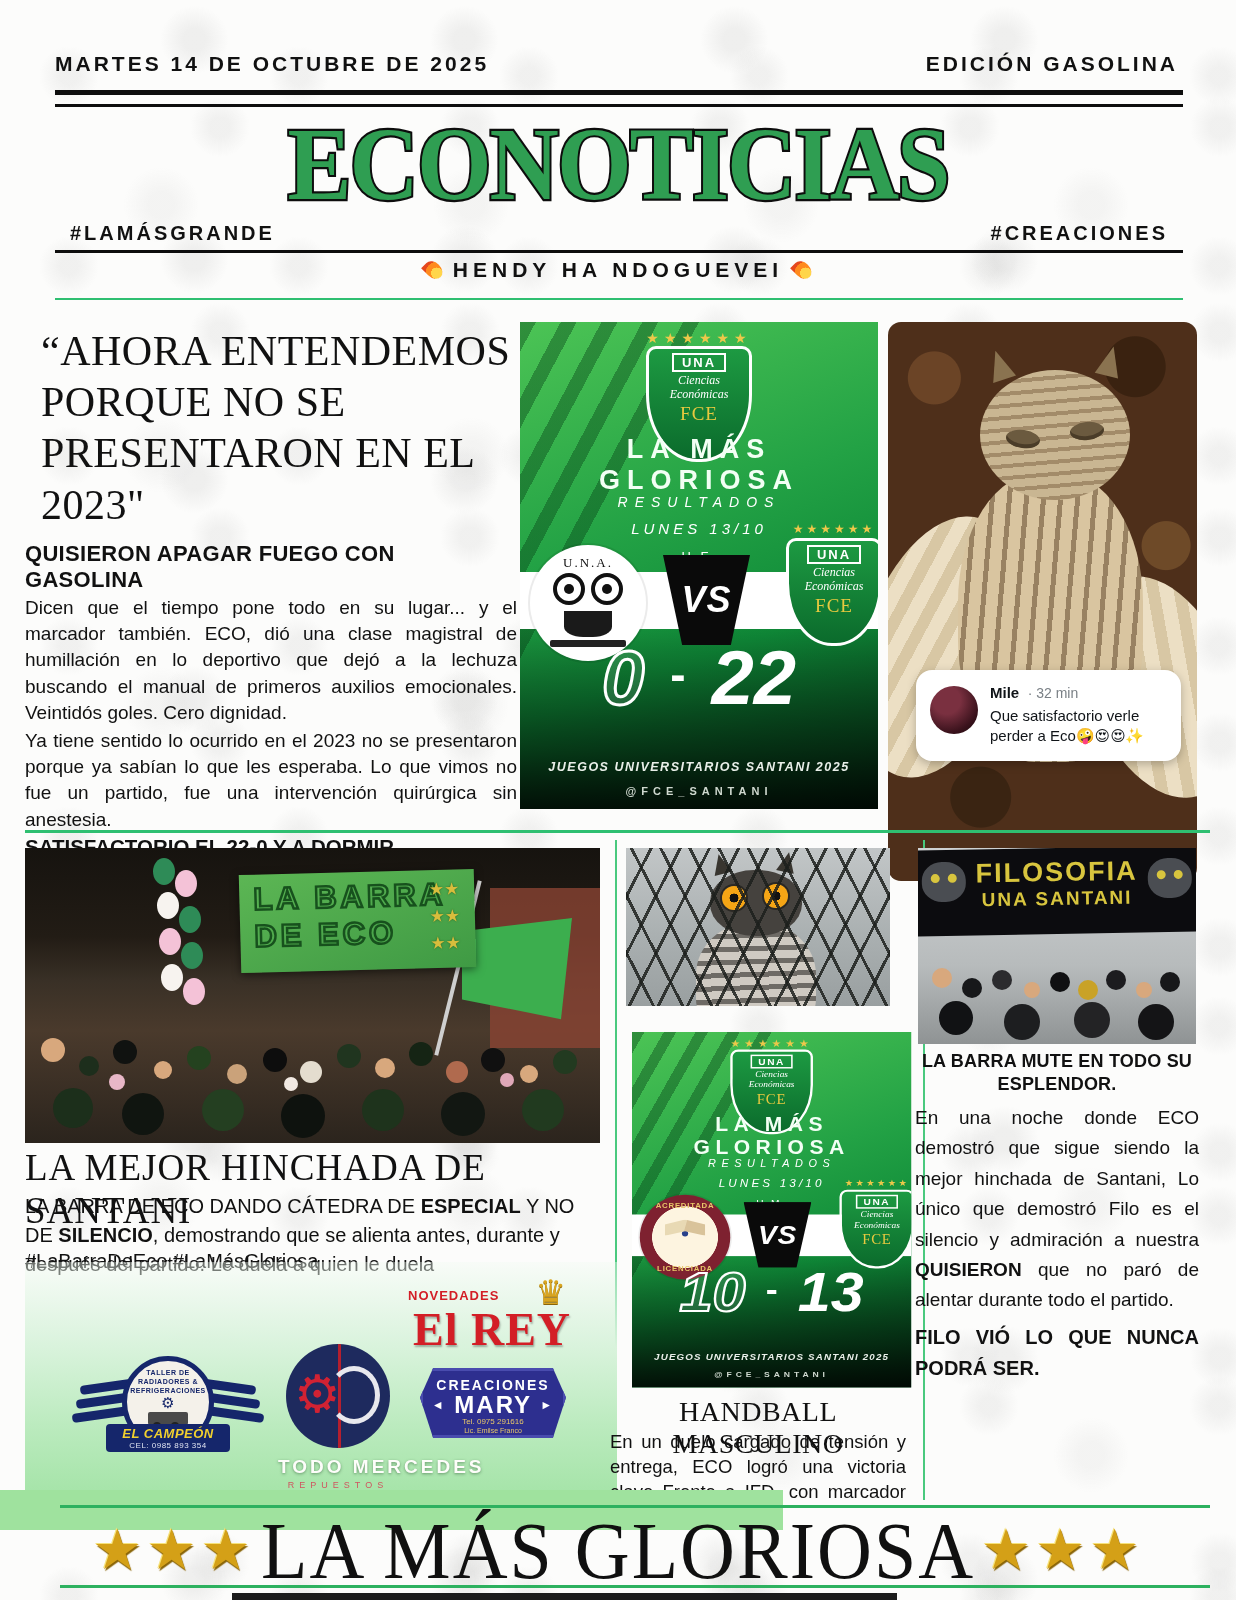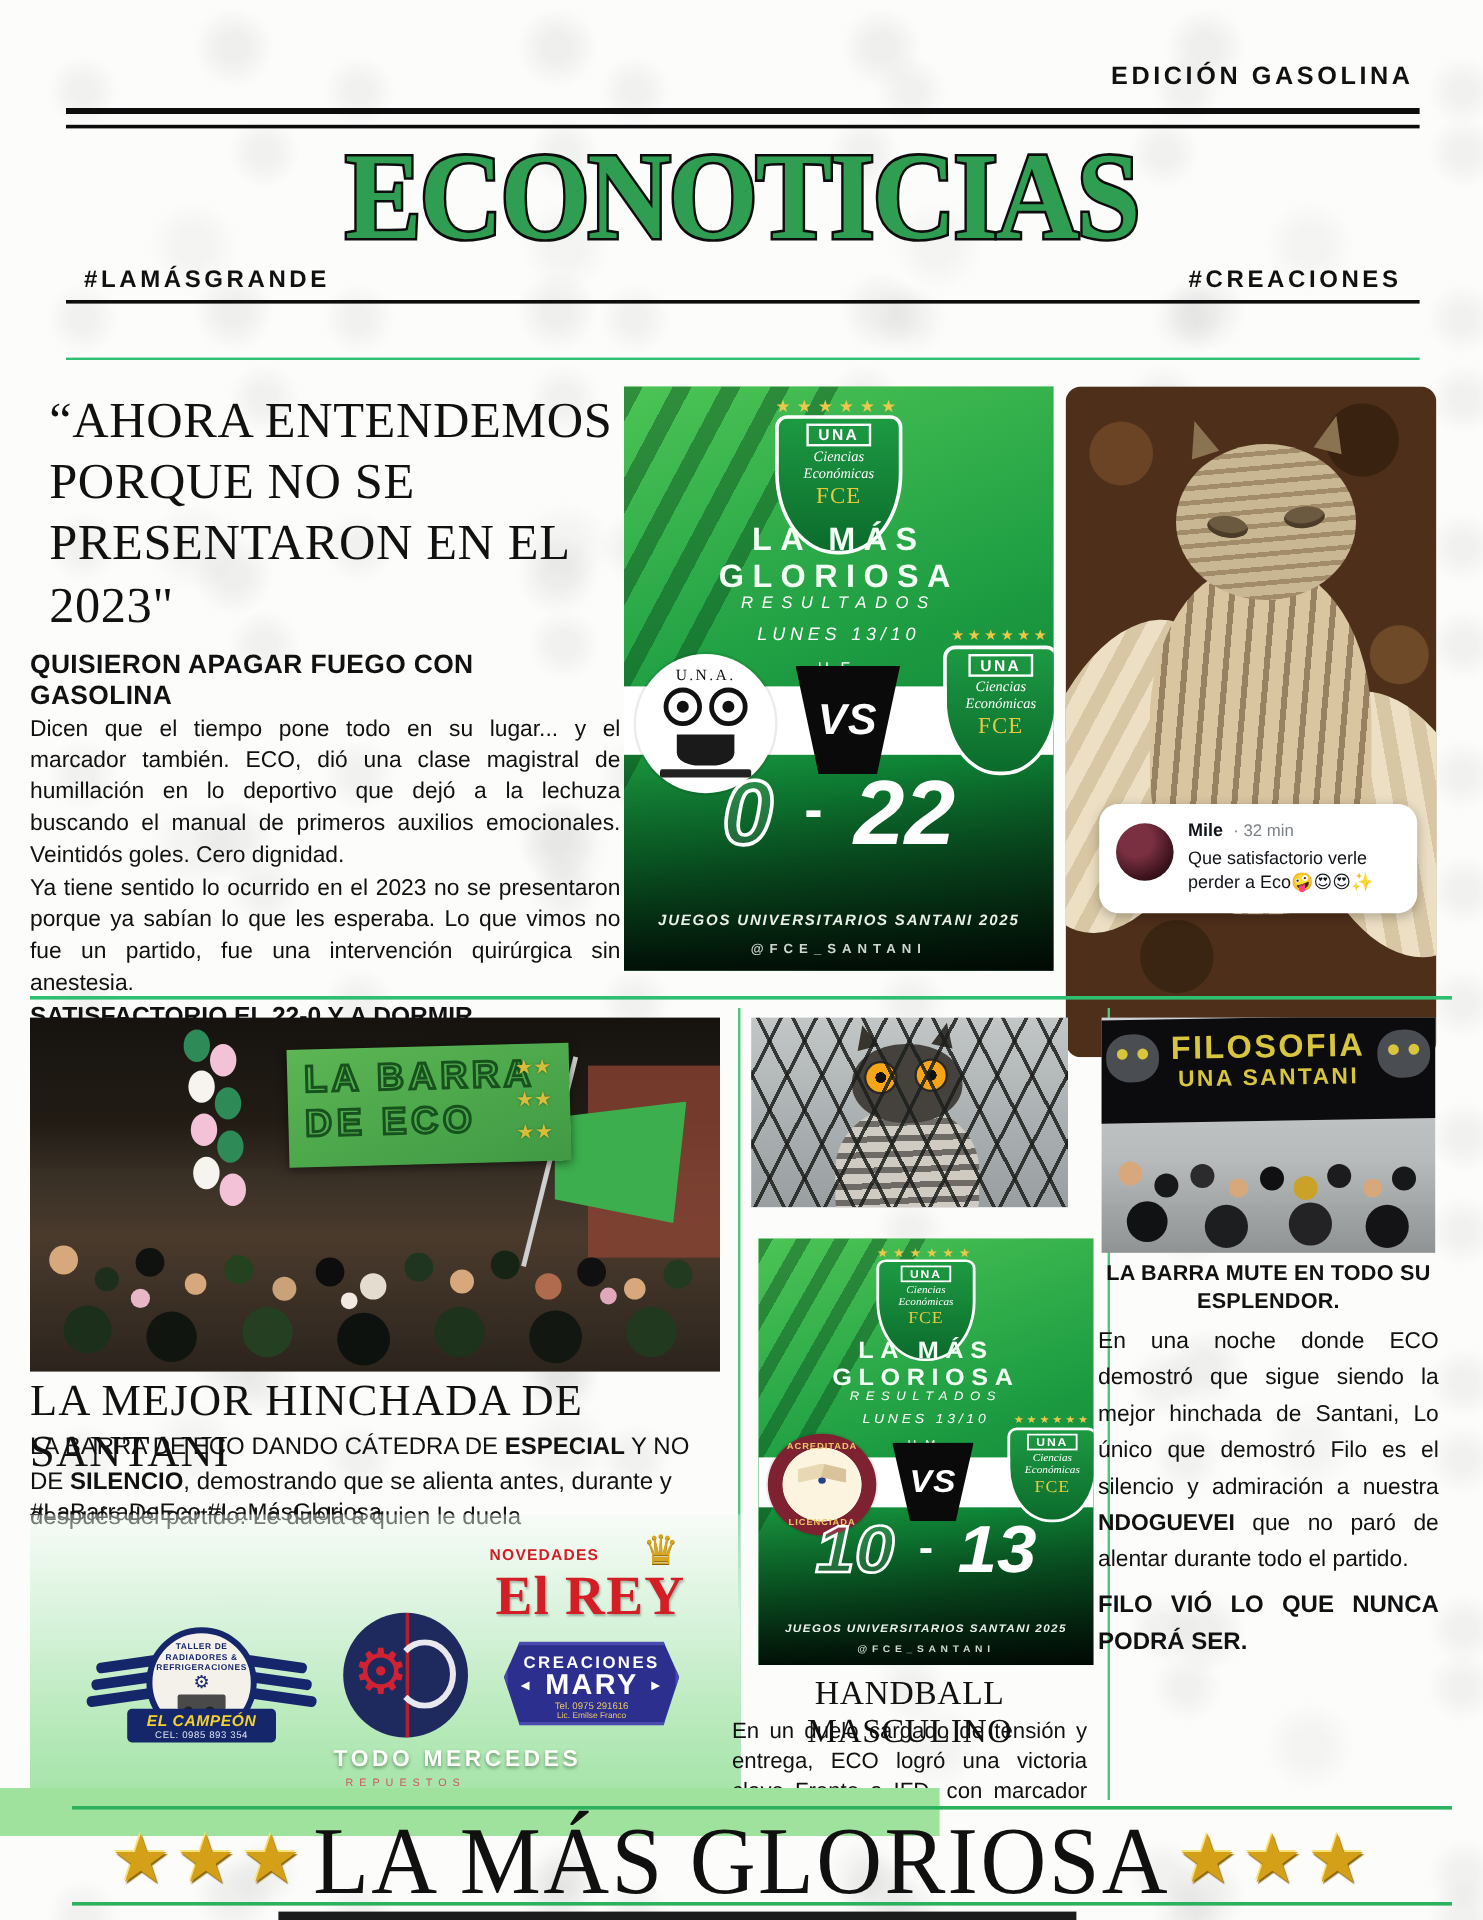--- a/index.html
+++ b/index.html
@@ -211,27 +211,29 @@
   .gloriosa{left:0;right:0;top:1508px;text-align:center;white-space:nowrap;}
   .glo-stars{font-size:56px;color:#d4a017;text-shadow:1px 2px 1px #8a6508,-1px -1px 0 #f6e27a;letter-spacing:4px;vertical-align:8px;}
   .glo-text{font-family:"Liberation Serif","DejaVu Serif",serif;font-size:76px;letter-spacing:2px;color:#101010;display:inline-block;transform:scaleY(1.05);margin:0 6px;}
   .foot-bar{left:232px;top:1593px;width:665px;height:7px;background:#1c1c1c;}
 </style>
 </head>
 <body>
 
 <div class="page">
 
+  <div class="abs date-l">MARTES 14 DE OCTUBRE DE 2025</div>
   <div class="abs date-r">EDICIÓN GASOLINA</div>
   <div class="rule" style="left:55px;width:1128px;top:90px;height:5px;"></div>
   <div class="rule" style="left:55px;width:1128px;top:104px;height:3px;"></div>
   <div class="abs masthead">ECONOTICIAS</div>
   <div class="abs hash-l">#LAMÁSGRANDE</div>
   <div class="abs hash-r">#CREACIONES</div>
   <div class="rule" style="left:55px;width:1128px;top:250px;height:3px;"></div>
+  <div class="abs tagline"><span class="flame"></span><span>HENDY HA NDOGUEVEI</span><span class="flame"></span></div>
   <div class="grule" style="left:55px;width:1128px;top:298px;height:2px;"></div>
 
   <article class="abs lead serif">
     <h2>“AHORA ENTENDEMOS PORQUE NO SE PRESENTARON EN EL 2023"</h2>
     <h3 style="font-family:'Liberation Sans','DejaVu Sans',sans-serif;">QUISIERON APAGAR FUEGO CON GASOLINA</h3>
     <div style="font-family:'Liberation Sans','DejaVu Sans',sans-serif;">
       <p>Dicen que el tiempo pone todo en su lugar... y el marcador también.  ECO, dió una clase magistral de humillación en lo deportivo que dejó a la lechuza buscando el manual de primeros auxilios emocionales.   Veintidós goles. Cero dignidad.</p>
       <p>Ya tiene sentido lo ocurrido en el 2023 no se presentaron porque ya sabían lo que les esperaba. Lo que vimos no fue un partido, fue una intervención quirúrgica sin anestesia.</p>
       <div class="kick">SATISFACTORIO EL 22-0  Y A DORMIR.</div>
     </div>
@@ -429,21 +431,21 @@
       <div class="mini-owl" style="left:8px;"></div>
       <div class="mini-owl" style="right:8px;"></div>
       <div class="filo-l1">FILOSOFIA</div>
       <div class="filo-l2">UNA SANTANI</div>
     </div>
     <div class="filo-heads"></div>
   </figure>
 
   <article class="abs mute">
     <h4>LA BARRA MUTE EN TODO SU ESPLENDOR.</h4>
-    <p><span>En una noche donde ECO demostró que sigue siendo la mejor hinchada de Santani, Lo único que demostró Filo es el silencio y admiración a nuestra </span><b>NDOGUEVEI</b><span> que no paró de alentar durante todo el partido.</span></p>
+    <p><span>En una noche donde ECO demostró que sigue siendo la mejor hinchada de Santani, Lo único que demostró Filo es el silencio y admiración a nuestra </span><b>QUISIERON</b><span> que no paró de alentar durante todo el partido.</span></p>
     <div class="kick">FILO VIÓ LO QUE NUNCA PODRÁ SER.</div>
   </article>
 
   <div class="abs foot-greenstrip"></div>
   <div class="abs foot-line" style="left:60px;width:1150px;top:1505px;"></div>
   <div class="abs gloriosa">
     <span class="glo-stars">★★★</span><span class="glo-text serif">LA MÁS GLORIOSA</span><span class="glo-stars">★★★</span>
   </div>
   <div class="abs foot-line" style="left:60px;width:1150px;top:1585px;"></div>
   <div class="abs foot-bar"></div>

